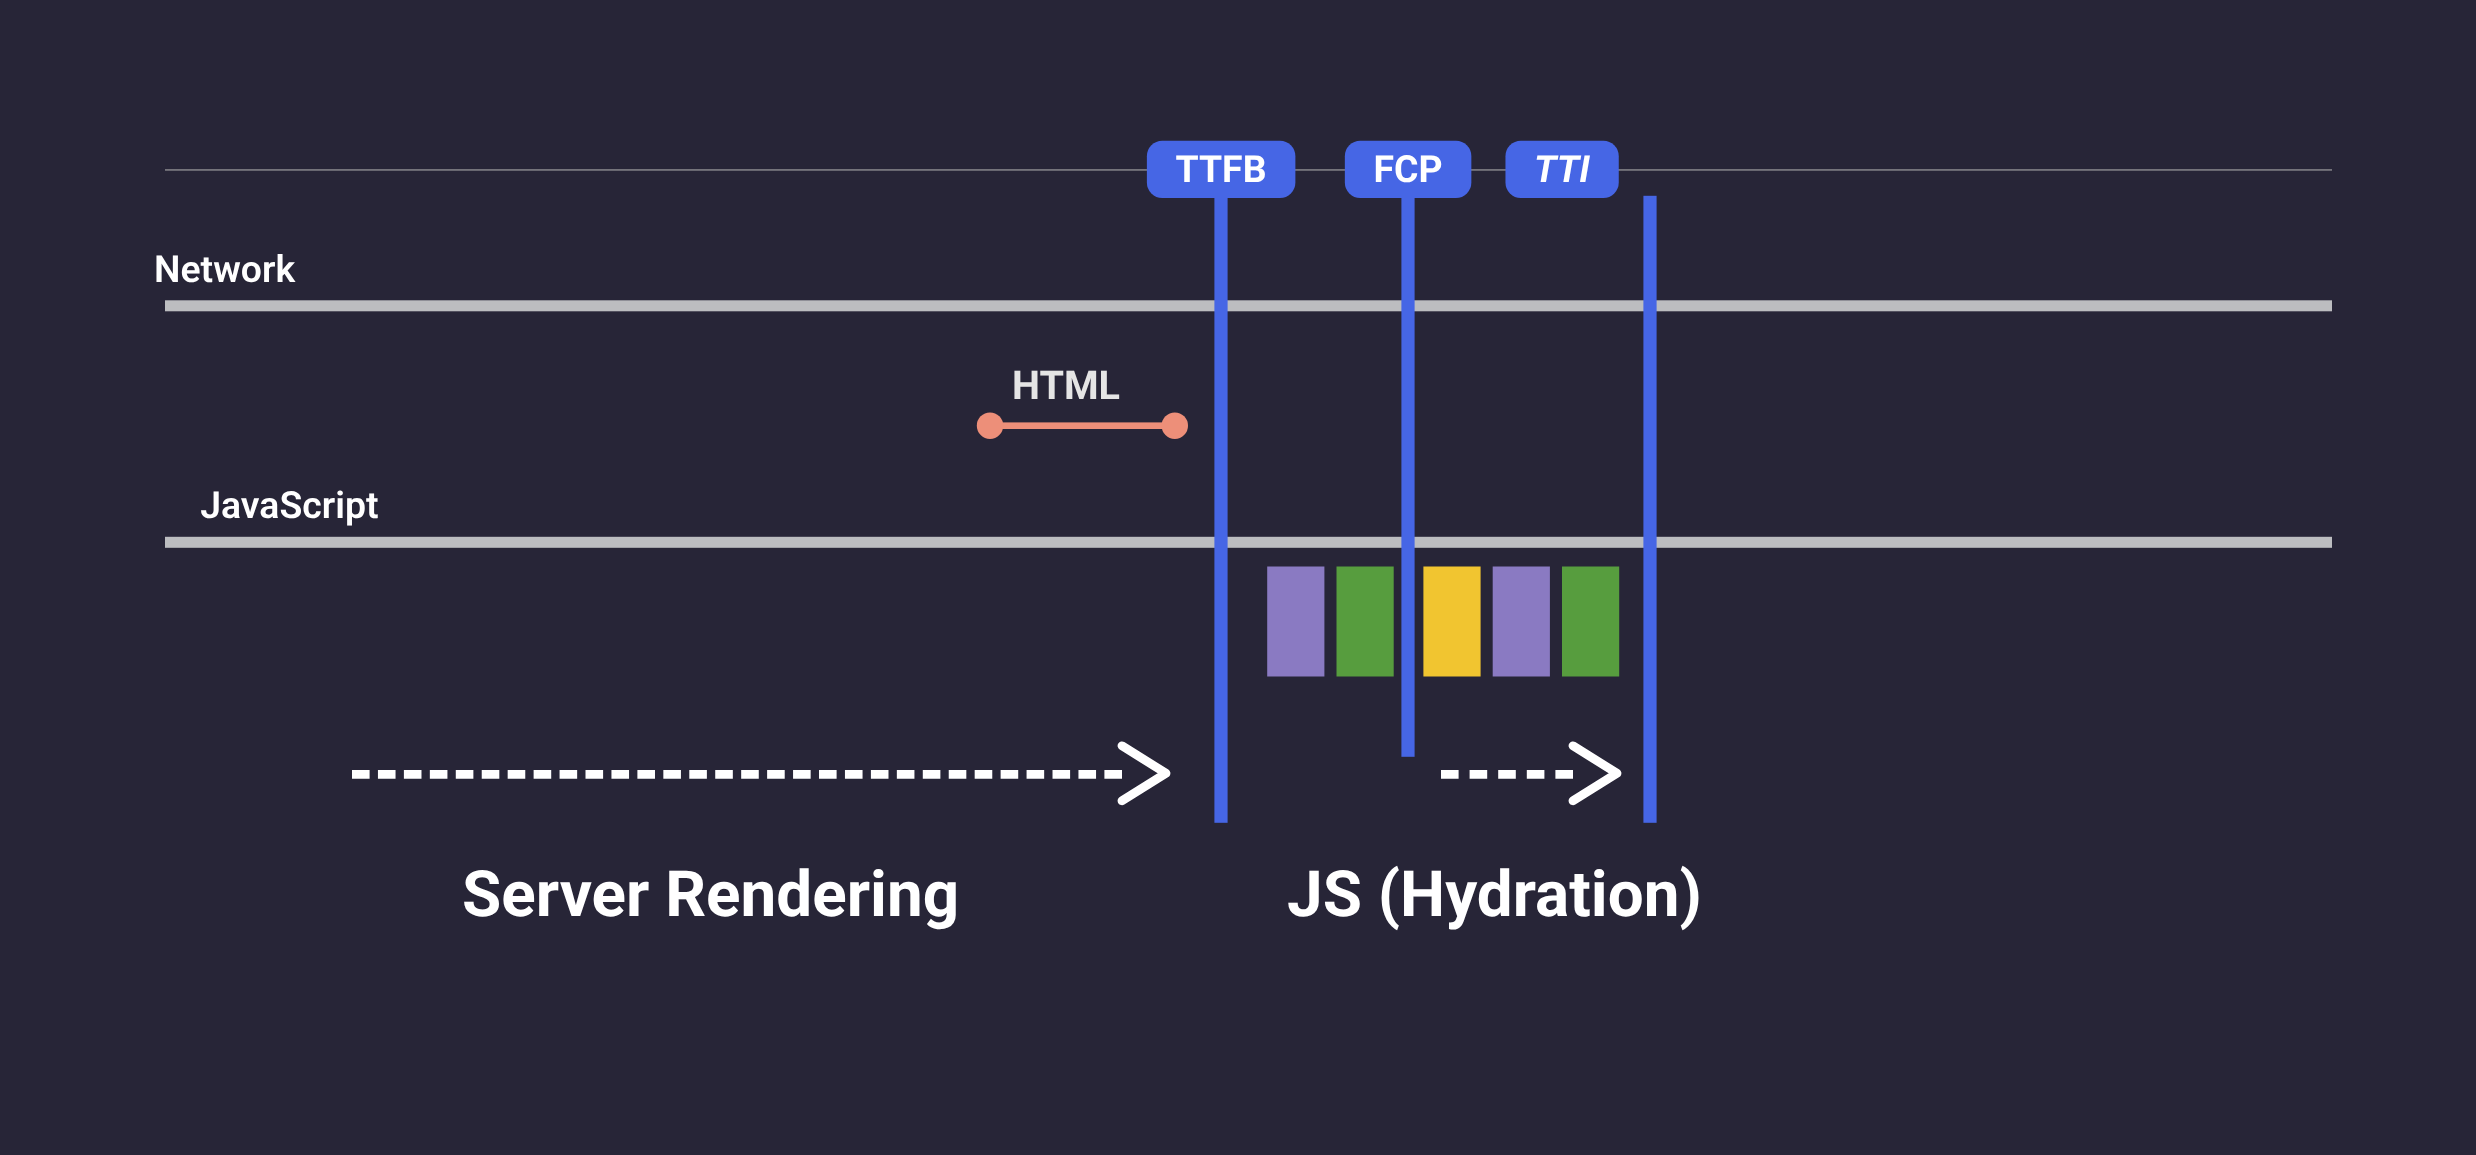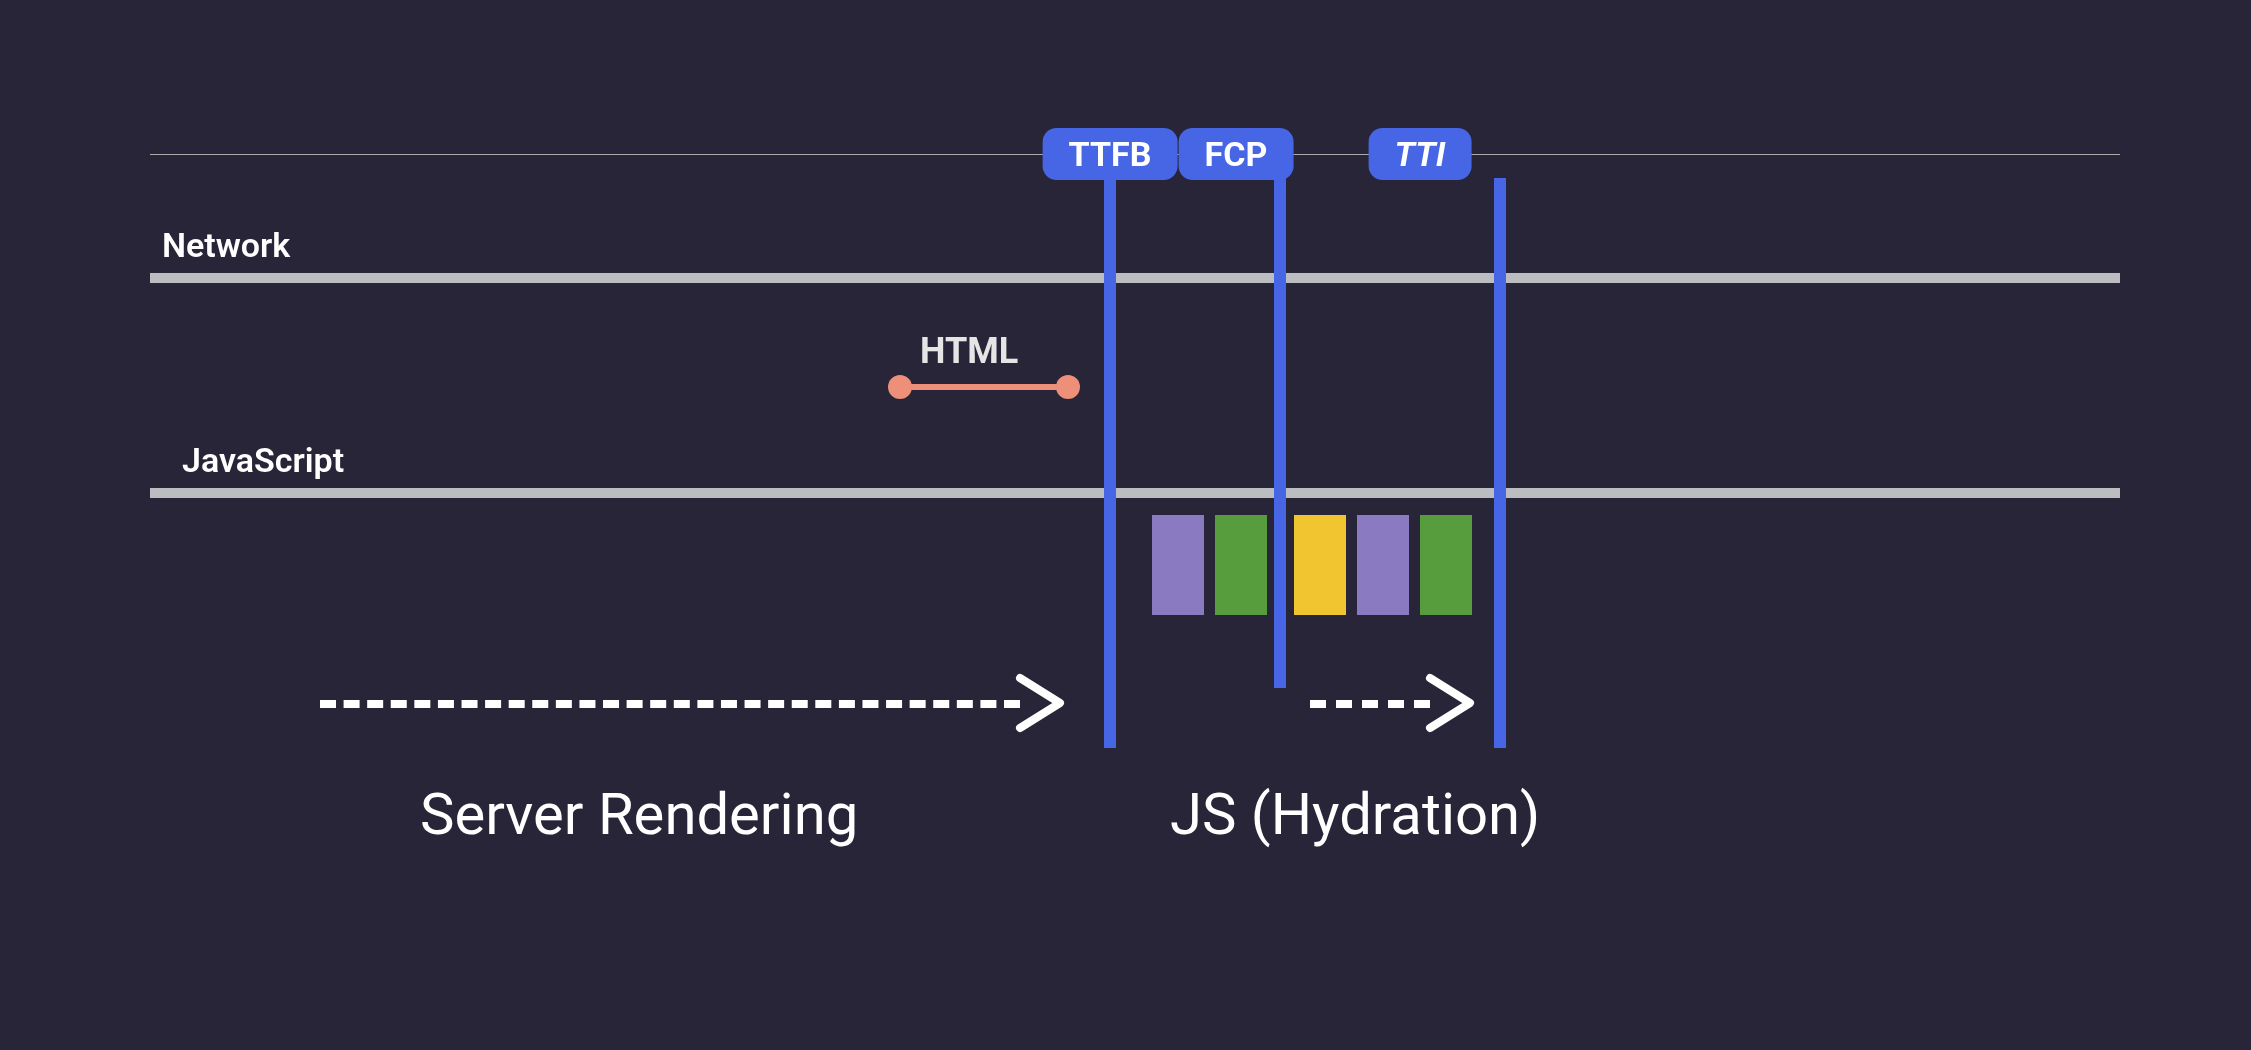--- a/index.html
+++ b/index.html
@@ -77,40 +77,40 @@
     height: 100px;
   }
   .arrow-line {
     position: absolute;
     height: 0;
     border-top: 8px dashed #fff;
   }
   .phase-label {
     position: absolute;
     font-size: 58px;
-    font-weight: 400;
+    font-weight: 700;
     color: #fff;
     white-space: nowrap;
   }
 </style>
 </head>
 <body>
 <div class="stage">
 
 <div class="hairline" style="left:150px; width:1970px; top:154px;"></div>
 
 <div class="badge" style="left:1110px; top:128px;">TTFB</div>
-<div class="badge" style="left:1236px; top:128px;">FCP</div>
+<div class="badge" style="left:1280px; top:128px;">FCP</div>
 <div class="badge" style="left:1420px; top:128px;font-style:italic;">TTI</div>
 
 <div class="vline" style="left:1104px; height:570px;"></div>
 <div class="vline" style="left:1274px; height:510px;"></div>
 <div class="vline" style="left:1494px; height:570px;"></div>
 
-<div class="lane-label" style="left:162px; top:225px;">Network</div>
+<div class="lane-label" style="left:140px; top:225px;">Network</div>
 <div class="divider" style="left:150px; width:1970px; top:273px;"></div>
 
 <div class="html-label" style="left:920px; top:330px;">HTML</div>
 <div class="html-bar" style="left:900px; width:168px; top:384px;"></div>
 <div class="html-dot" style="left:888px; top:375px;"></div>
 <div class="html-dot" style="left:1056px; top:375px;"></div>
 
 <div class="lane-label" style="left:150px; top:440px;margin-left:32px;">JavaScript</div>
 <div class="divider" style="left:150px; width:1970px; top:488px;"></div>
 

